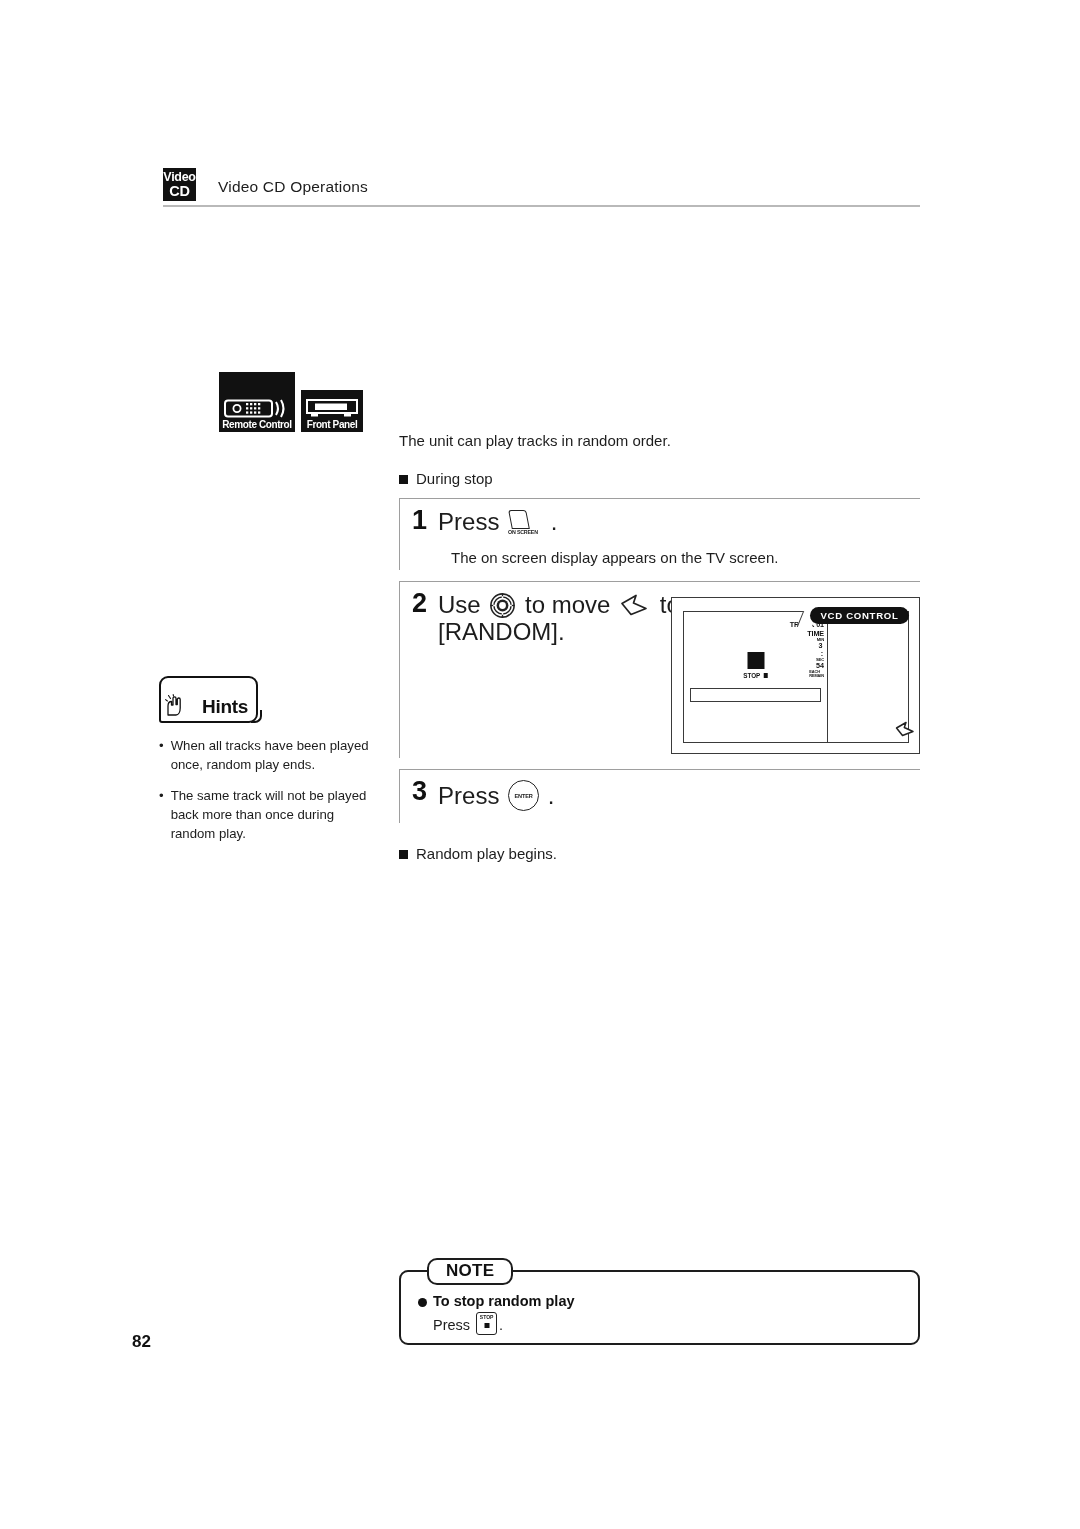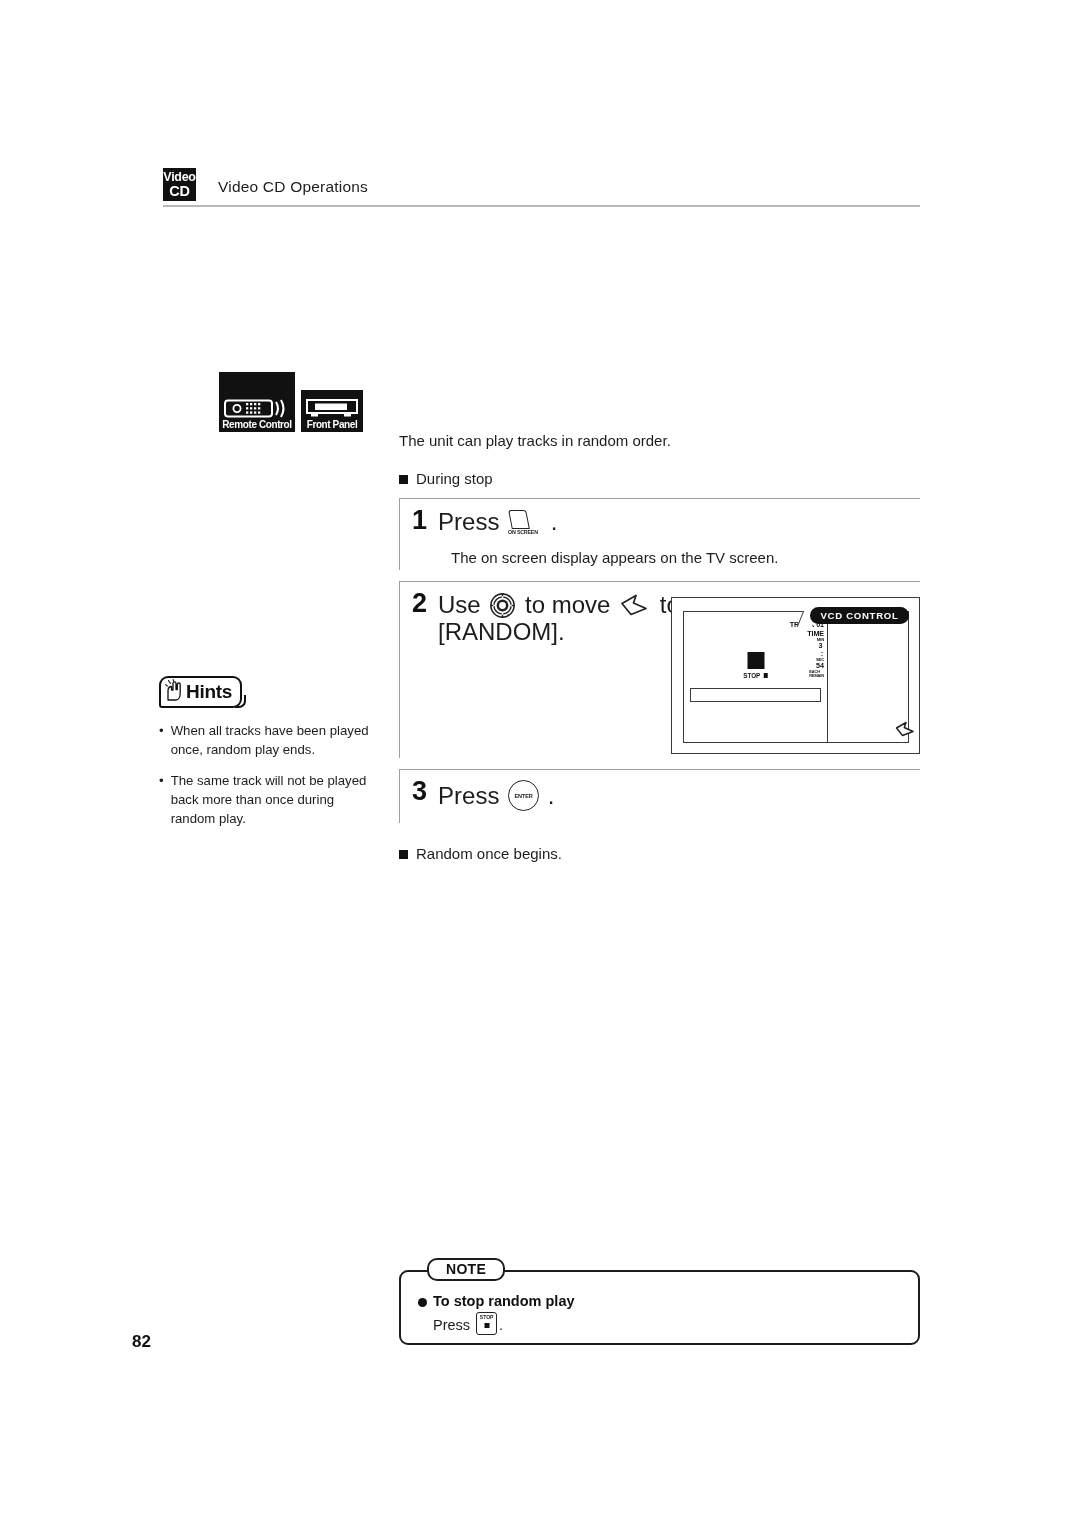--- a/index.html
+++ b/index.html
@@ -251,24 +251,24 @@
   
   .hints-block {
     position: absolute;
     left: 159px;
     top: 676px;
     width: 221px;
   }
   .hints-tab {
     display: inline-flex;
     align-items: center;
-    gap: 2px;
+    gap: 18px;
     border: 2px solid #111;
     border-radius: 9px 9px 9px 3px;
-    padding: 1px 8px 1px 4px;
+    padding: 16px 8px 1px 4px;
     position: relative;
   }
   .hints-tab .label {
     font-size: 19px;
     font-weight: bold;
     color: #111;
     letter-spacing: -0.3px;
   }
   .hints-tab::after {
     content: "";
@@ -444,21 +444,21 @@
     background: #fff;
   }
   .note-tab {
     position: absolute;
     left: 26px;
     top: -14px;
     background: #fff;
     border: 2px solid #1d1d1d;
     border-radius: 10px;
     padding: 1px 17px 2px 17px;
-    font-size: 14px;
+    font-size: 17px;
     font-weight: bold;
     color: #111;
     letter-spacing: 0.3px;
   }
   .note-body {
     position: absolute;
     left: 17px;
     top: 21px;
     right: 12px;
     display: flex;
@@ -622,21 +622,21 @@
             <span>ENTER</span>
           </span>
           <span>.</span>
         </div>
       </div>
     </div>
   </div>
 
   <div class="sq-head" style="margin-top:22px;">
     <span class="sq"></span>
-    <span>Random once begins.</span>
+    <span>Random play begins.</span>
   </div>
 </div>
 
 <div class="hints-block">
   <div class="hints-tab">
     <span>
       <svg width="19" height="22" viewBox="0 0 19 22" aria-hidden="true">
         <path d="M3 21 L3 12 C3 9 4.5 7.5 6.5 7.5 L6.5 11 L8 11 L8 4.5 C8 3.4 8.8 2.8 9.6 2.8 C10.4 2.8 11 3.4 11 4.5 L11 10.5 L12.3 10.5 L12.3 5.6 C12.3 4.6 13 4 13.8 4 C14.6 4 15.2 4.6 15.2 5.6 L15.2 14 C15.2 18 13.5 21 11 21 Z" fill="#fff" stroke="#111" stroke-width="1.3" stroke-linejoin="round"></path>
         <g stroke="#111" stroke-width="1.1" stroke-linecap="round">
           <line x1="5.5" y1="4.5" x2="3.5" y2="1.5"></line>

